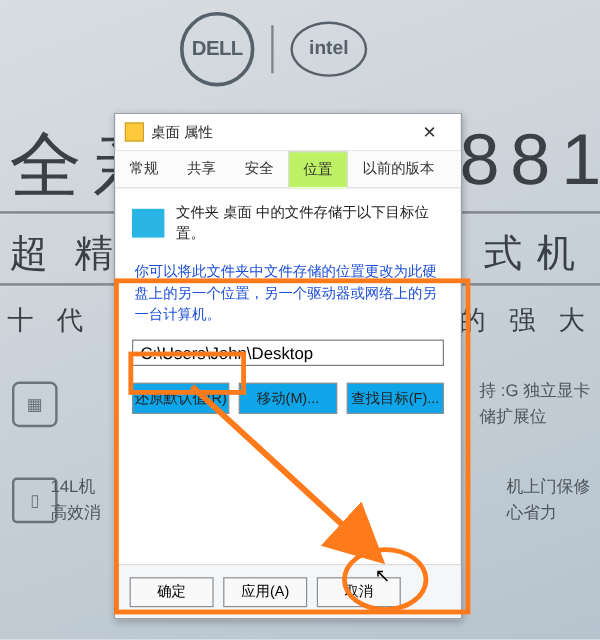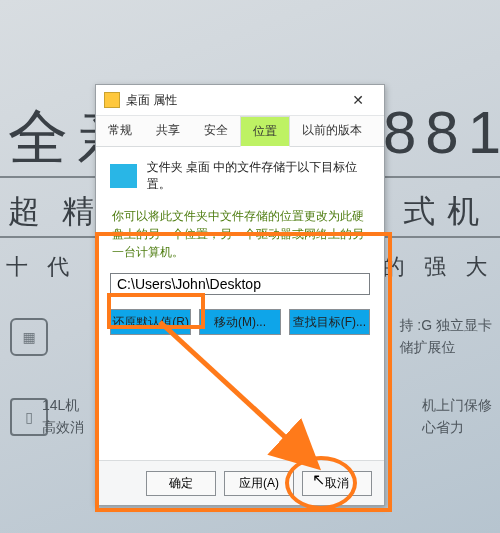--- a/index.html
+++ b/index.html
@@ -8,49 +8,62 @@
   .logos{position:absolute;top:10px;left:150px;display:flex;align-items:center;gap:14px;color:#4b5258;}
   .logo-box{display:flex;align-items:center;justify-content:center;}
   .dell-ring{width:56px;height:56px;border:3px solid #55606a;border-radius:50%;display:flex;align-items:center;justify-content:center;font-weight:bold;font-size:17px;color:#55606a;letter-spacing:-.5px;}
   .vdiv{width:2px;height:40px;background:#7d868e;}
   .intel-ring{width:60px;height:42px;border:2.5px solid #55606a;border-radius:50%/50%;display:flex;align-items:center;justify-content:center;font-weight:bold;font-size:16px;color:#55606a;}
   .hline{position:absolute;height:2px;background:#7e868c;}
   .feat-icon{position:absolute;width:34px;height:34px;border:2px solid #6a737a;border-radius:6px;display:flex;align-items:center;justify-content:center;font-size:14px;color:#6a737a;}
   .feat-text{position:absolute;color:#4e565d;font-size:14px;line-height:1.6;}
 
   
-  .dlg{position:absolute;left:95px;top:84px;width:288px;height:420px;background:#fff;border:1px solid #9aa0a5;box-shadow:1px 2px 6px rgba(0,0,0,.25);}
+  .dlg{position:absolute;left:95px;top:94px;width:288px;height:420px;background:#fff;border:1px solid #9aa0a5;box-shadow:1px 2px 6px rgba(0,0,0,.25);}
   .titlebar{height:30px;display:flex;align-items:center;padding:0 8px;border-bottom:1px solid #e4e6e8;font-size:12px;}
   .titlebar .ticon{width:14px;height:14px;background:#ffc83d;border:1px solid #caa22f;margin-right:6px;}
   .titlebar .ttxt{flex:1;color:#222;}
   .closex{width:36px;text-align:center;font-size:14px;color:#333;cursor:default;}
   .tabs{display:flex;font-size:12px;border-bottom:1px solid #d9dcde;background:#fbfbfb;}
   .tab{padding:6px 12px;color:#333;}
   .tab.active{background:#bef264;border:1px solid #d9dcde;border-bottom:1px solid #fff;margin-bottom:-1px;}
   .body{padding:12px 14px;font-size:12px;color:#222;}
   .row-icon{display:flex;align-items:center;gap:10px;margin-bottom:14px;}
   .blue-sq{width:28px;height:24px;background:#29b6e6;}
-  .help-text{font-size:12px;color:#4d7c0f;line-height:1.5;margin:8px 2px 12px;}
+  .help-text{font-size:12px;color:#1d4ed8;line-height:1.5;margin:8px 2px 12px;}
   .path-input{width:100%;box-sizing:border-box;height:22px;border:1px solid #7a7f84;font-size:14px;padding:2px 6px;font-family:inherit;background:#fff;}
   .btn-row{display:flex;gap:8px;margin-top:14px;}
   .wbtn{flex:1;height:24px;border:1px solid #8a8f94;background:#0ea5e9;font-size:12px;display:flex;align-items:center;justify-content:center;cursor:default;}
-  .dlg-footer{position:absolute;left:0;right:0;bottom:0;height:44px;border-top:1px solid #d9dcde;background:#f5f6f7;display:flex;align-items:center;justify-content:flex-end;gap:8px;padding:0 12px;}
+  .dlg-footer{position:absolute;left:0;right:0;bottom:0;height:44px;border-top:1px solid #d9dcde;background:#f5f6f7;display:flex;align-items:center;justify-content:flex-start;gap:8px;padding:0 12px;}
   .fbtn{width:68px;height:23px;border:1px solid #8a8f94;background:#f9f9f9;font-size:12px;display:flex;align-items:center;justify-content:center;cursor:default;}
 
   
   .annot-box{position:absolute;border:4px solid #ff7a1a;pointer-events:none;}
   .annot-circle{position:absolute;width:64px;height:46px;border:4px solid #ff7a1a;border-radius:50%;pointer-events:none;}
   .arrow-svg{position:absolute;pointer-events:none;}
   .cursor{position:absolute;font-size:16px;color:#000;pointer-events:none;}
 </style>
 </head>
 <body>
 
 <div class="bg">
 
+  <div class="logos">
+    <div class="logo-box">
+      <div class="dell-ring">
+          <span>DELL</span>
+        </div>
+    </div>
+    <div class="vdiv"></div>
+    <div class="logo-box">
+      <div class="intel-ring">
+          <span>intel</span>
+        </div>
+    </div>
+  </div>
 
   <div class="bg-text" style="top:98px;left:8px;font-size:60px;font-weight:300;">全亲</div>
   <div class="bg-text" style="top:98px;right:-10px;font-size:60px;font-weight:300;">881</div>
 
   <div class="bg-text" style="top:190px;left:8px;font-size:32px;font-weight:400;">超</div>
   <div class="bg-text" style="top:190px;left:62px;font-size:32px;">精</div>
   <div class="bg-text" style="top:190px;right:60px;font-size:32px;">式</div>
   <div class="bg-text" style="top:190px;right:16px;font-size:32px;">机</div>
 
   <div class="hline" style="top:176px;left:0;width:500px;"></div>

